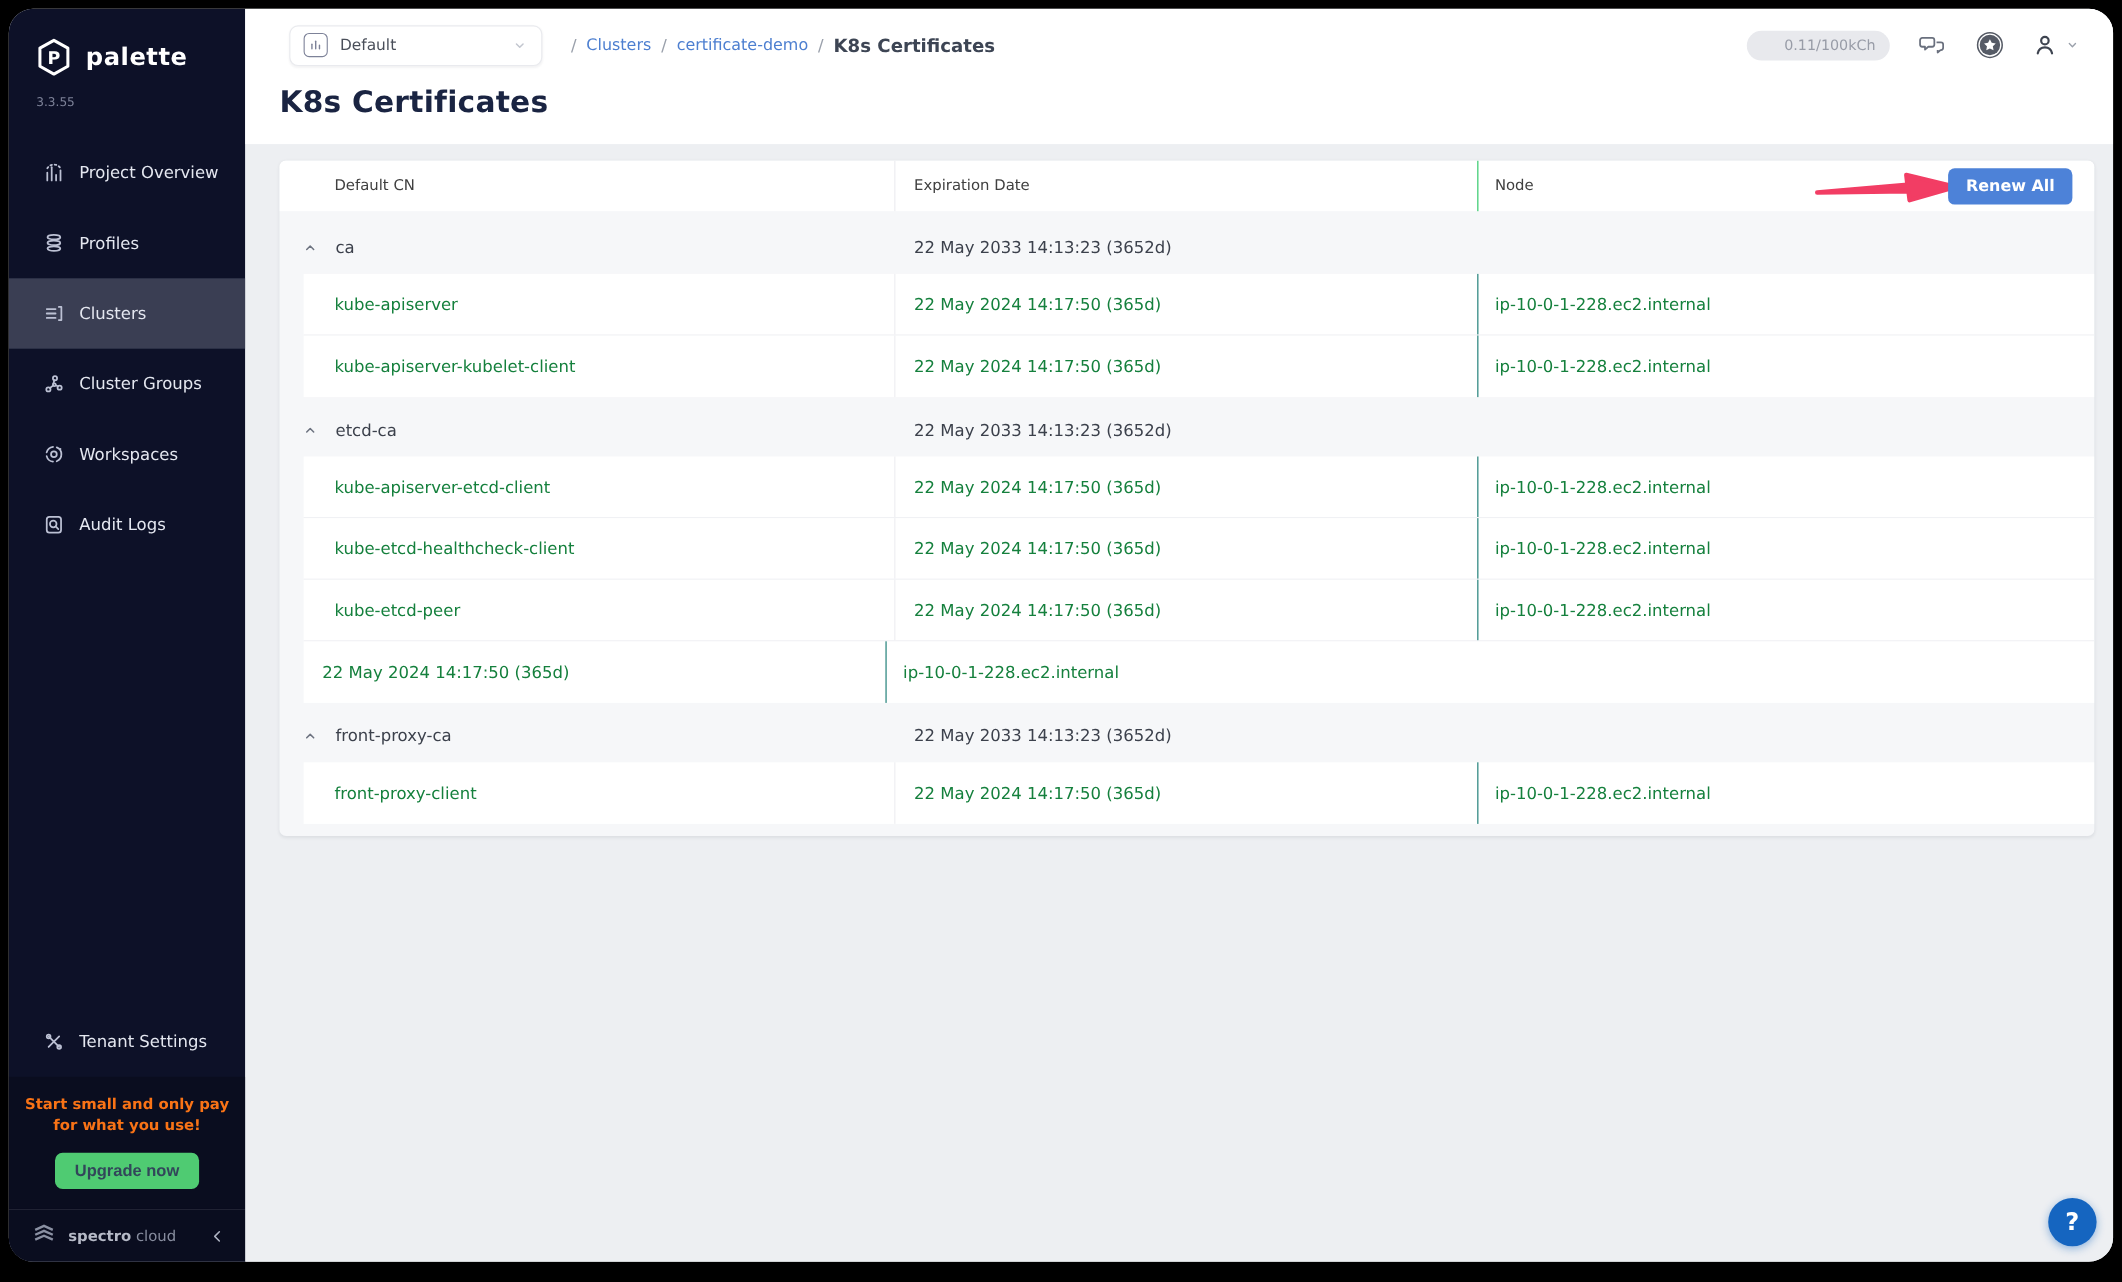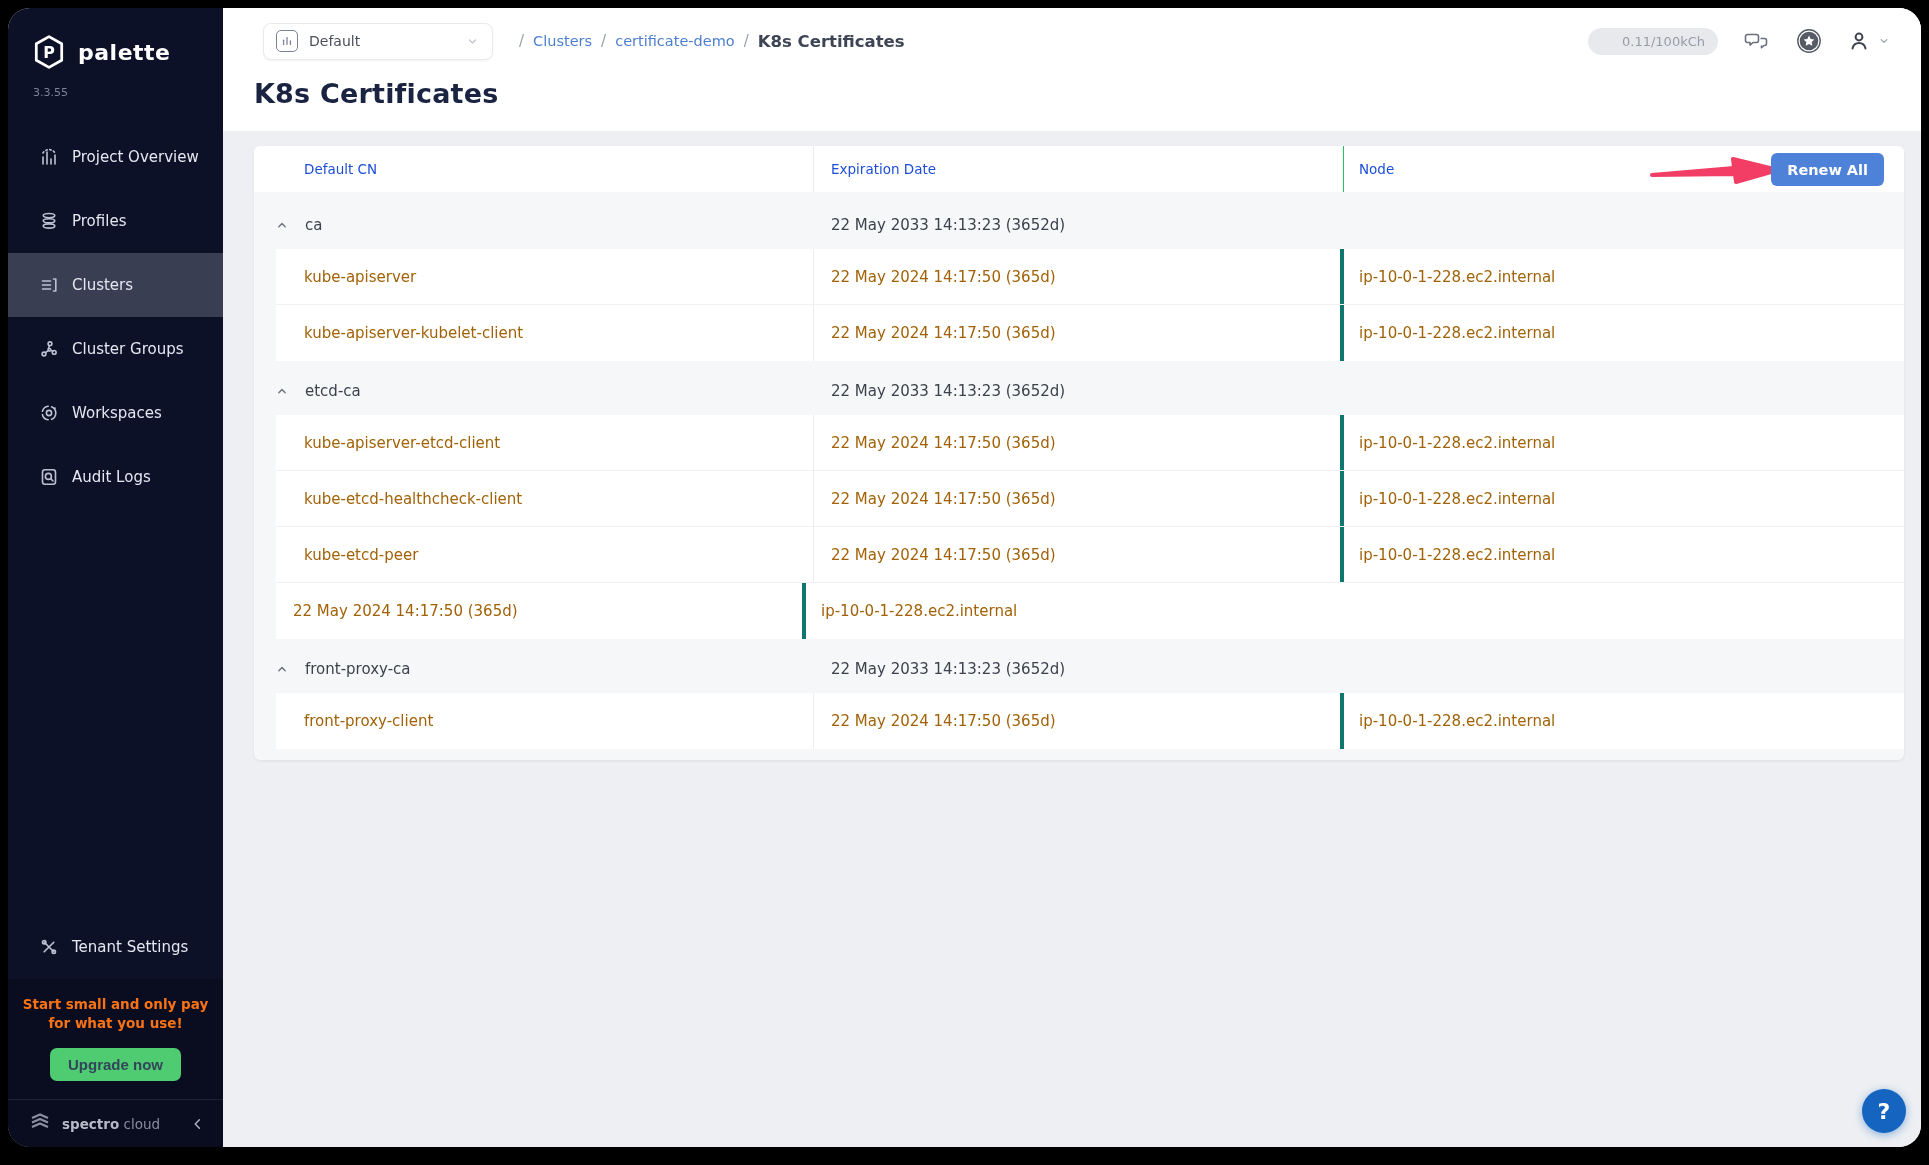--- a/index.html
+++ b/index.html
@@ -64,42 +64,42 @@
 
   #body-area { flex:1; padding:15px 17px 0 31px; }
   #cert-card { background:#f6f7f9; border-radius:6px; overflow:hidden;
                box-shadow:0 1px 3px rgba(16,24,40,.07); }
   .cell-c1 { width:560px; min-width:560px; }
   .cell-c2 { width:530px; min-width:530px; }
   .cell-c3 { flex:1; }
   #table-header { background:#fff; height:46px; display:flex; align-items:center;
                   position:relative; }
   #table-header .hcell { height:100%; display:flex; align-items:center;
-                         font-size:13.5px; color:#1d4ed8; }
+                         font-size:13.5px; color:#404040; }
   #table-header .cell-c1 { padding-left:50px; border-right:1px solid #ececf0; }
   #table-header .cell-c2 { padding-left:17px; border-right:1px solid #22c55e; }
   #table-header .cell-c3 { padding-left:15px; }
   #renew-all-btn { position:absolute; right:20px; top:7px; height:33px; padding:0 16px;
                    background:#4d82d8; color:#fff; border:none; border-radius:6px;
                    font-size:14.5px; font-weight:600; cursor:pointer;
                    font-family:"DejaVu Sans","Liberation Sans",sans-serif; }
   #annot-arrow { position:absolute; right:122px; top:1px; pointer-events:none; }
   #table-body { padding:10px 0 4px; }
   .group-row { height:45px; display:flex; align-items:center; cursor:pointer; }
   .group-row .gcell { display:flex; align-items:center; font-size:15px; color:#3c414c; }
   .group-row .cell-c1 { padding-left:21px; }
   .group-row .caret { width:14px; display:flex; color:#6d7380; margin-right:16px; }
   .group-row .cell-c2 { padding-left:17px; }
   .child-block { margin:2px 0 7px 22px; background:#fff; }
   .child-row { height:56px; display:flex; align-items:center; border-bottom:1px solid #f0f1f4; }
   .child-row:last-child { border-bottom:none; }
-  .child-row .ccell { height:100%; display:flex; align-items:center; font-size:15px; color:#a16207; }
+  .child-row .ccell { height:100%; display:flex; align-items:center; font-size:15px; color:#15803d; }
   .child-row .cell-c1 { width:538px; min-width:538px; padding-left:28px;
                         border-right:1px solid #ededf1; }
-  .child-row .cell-c2 { padding-left:17px; border-right:4px solid #0f766e; }
+  .child-row .cell-c2 { padding-left:17px; border-right:1px solid #0f766e; }
   .child-row .cell-c3 { padding-left:15px; }
 
   #help-btn { position:absolute; right:15px; bottom:14px; width:44px; height:44px;
               border-radius:50%; background:#1565c0; color:#fff; font-size:22px;
               font-weight:700; border:none; cursor:pointer;
               box-shadow:0 2px 8px rgba(21,101,192,.45);
               display:flex; align-items:center; justify-content:center;
               font-family:"DejaVu Sans","Liberation Sans",sans-serif; }
 </style>
 </head>

